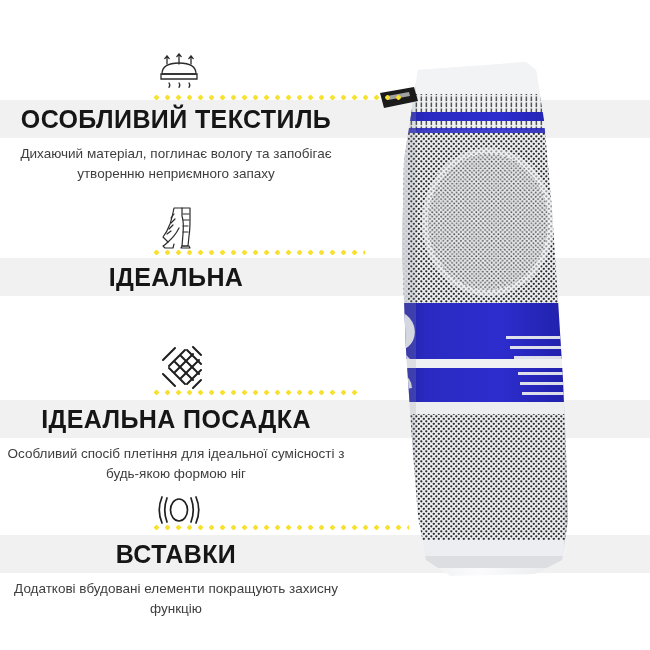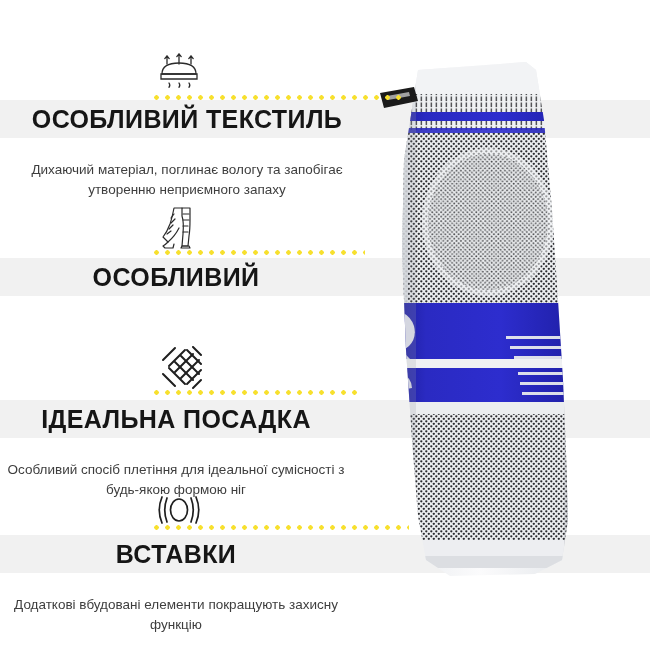--- a/index.html
+++ b/index.html
@@ -43,23 +43,23 @@
     color: #161616;
     letter-spacing: .4px;
     line-height: 38px;
     height: 38px;
     white-space: nowrap;
   }
   .feature .fdesc {
     font-size: 13.5px;
     color: #3e3e3e;
     line-height: 20px;
-    padding-top: 22px;
-  }
-  .feature.f1 { top: 100px; margin-left: 11px; }
+    padding-top: 6px;
+  }
+  .feature.f1 { top: 100px; }
   .feature.f2 { top: 258px; }
   .feature.f3 { top: 400px; }
   .feature.f4 { top: 535px; }
 
   
   .icon-wrap {
     position: absolute;
     width: 60px;
     height: 48px;
     left: 149px;
@@ -248,21 +248,21 @@
       <path d="M42,4 q5.5,13 0,26"></path>
     </svg>
   </div>
 
   <div class="feature f1">
     <div class="ftitle">ОСОБЛИВИЙ ТЕКСТИЛЬ</div>
     <div class="fdesc">Дихаючий матеріал, поглинає вологу та запобігає утворенню неприємного запаху</div>
   </div>
 
   <div class="feature f2">
-    <div class="ftitle">ОСОБЛИВИЙ</div>
+    <div class="ftitle">ІДЕАЛЬНА</div>
   </div>
 
   <div class="feature f4">
     <div class="ftitle">ВСТАВКИ</div>
     <div class="fdesc">Додаткові вбудовані елементи покращують захисну функцію</div>
   </div>
 
   <div class="feature f3">
     <div class="ftitle">ІДЕАЛЬНА ПОСАДКА</div>
     <div class="fdesc">Особливий спосіб плетіння для ідеальної сумісності з будь-якою формою ніг</div>

